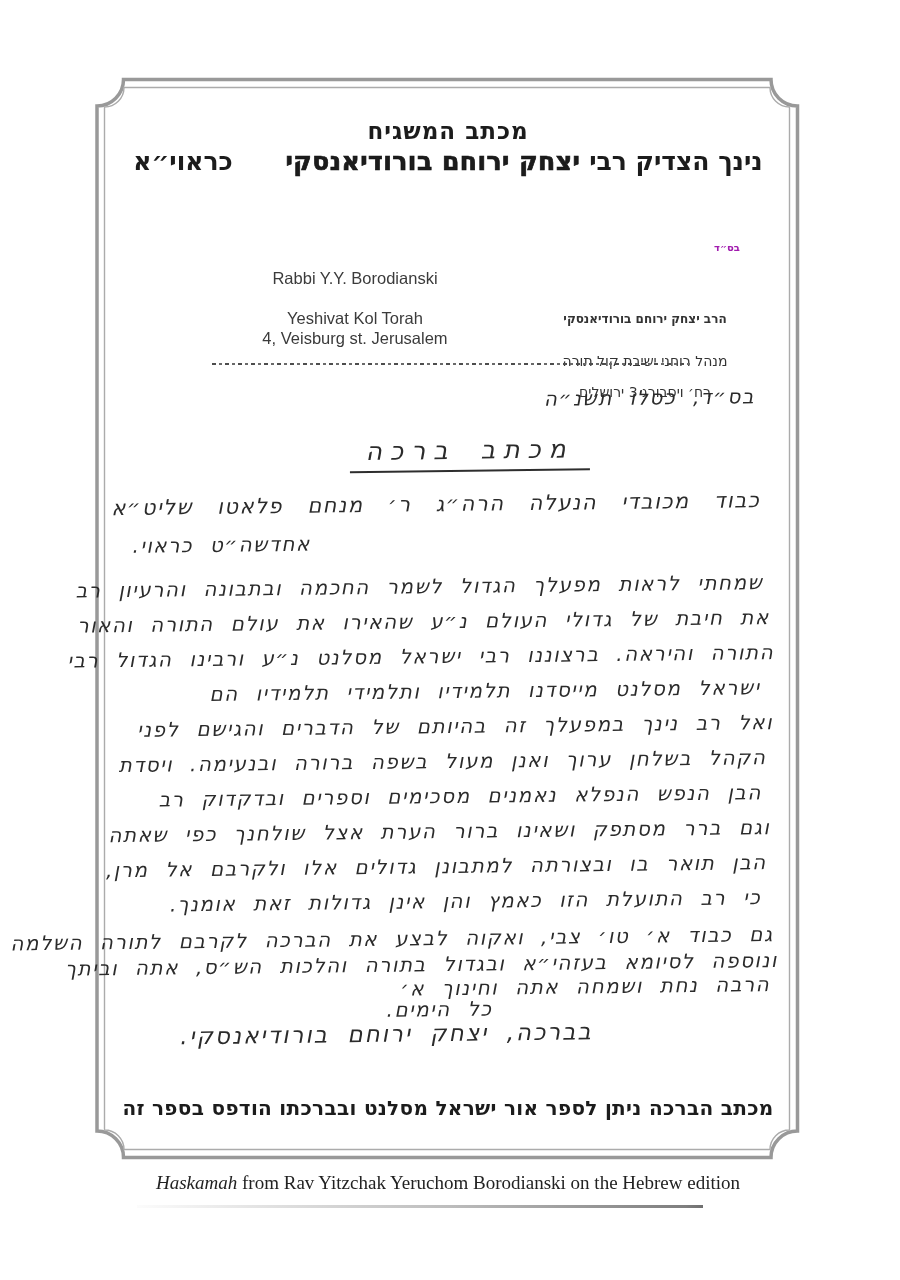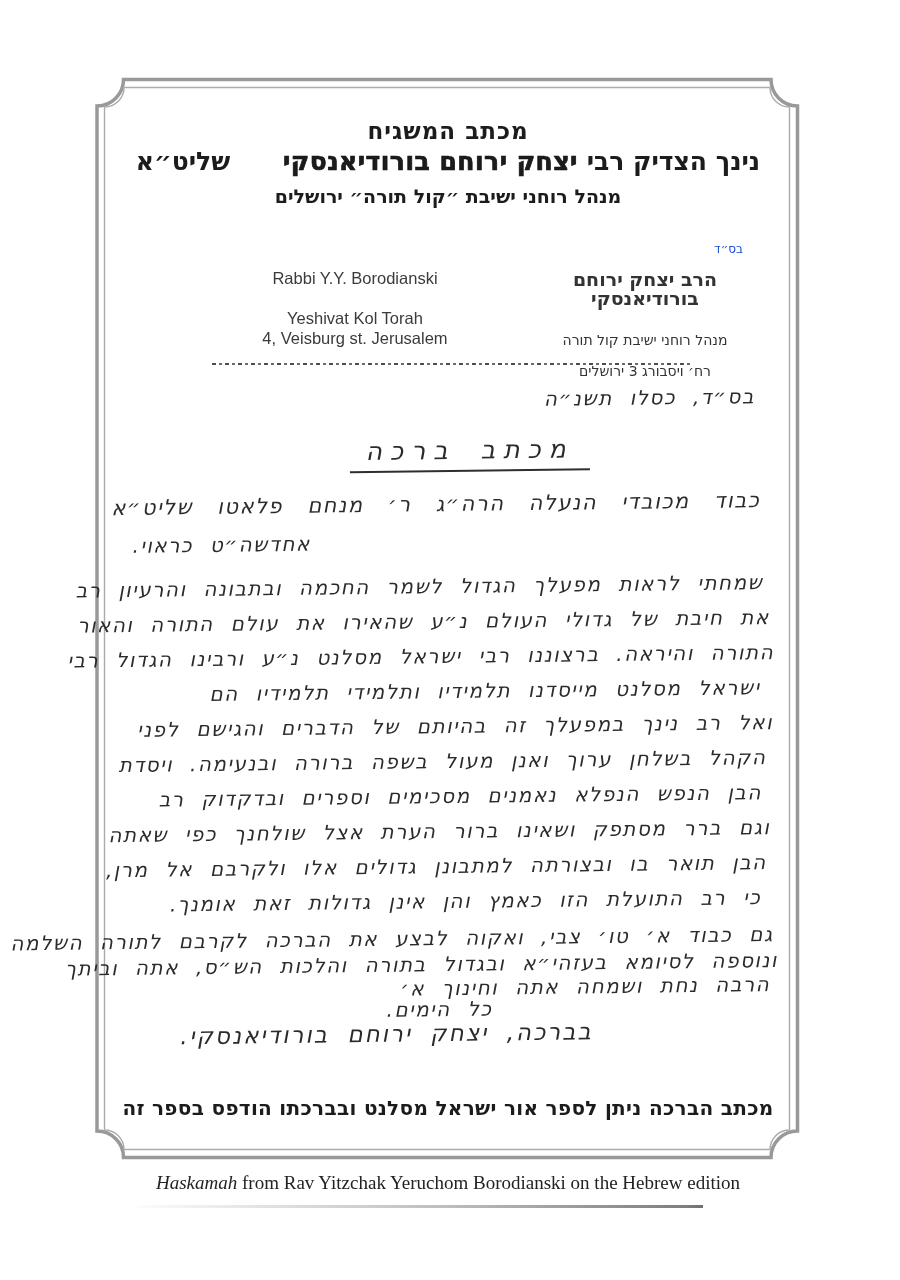--- a/index.html
+++ b/index.html
@@ -8,30 +8,30 @@
   .abs{position:absolute;}
   .center{left:0;right:4px;text-align:center;}
   svg.frame{position:absolute;left:0;top:0;pointer-events:none;}
 
   
   .h-title{top:118px;font-size:23px;font-weight:bold;letter-spacing:1px;direction:rtl;}
   .h-line2{top:147px;font-size:25px;font-weight:bold;direction:rtl;white-space:nowrap;}
   .h-line2 .name{-webkit-text-stroke:0.7px #111;letter-spacing:0.5px;margin-left:44px;}
   .h-line3{top:185px;font-size:19px;font-weight:bold;direction:rtl;}
 
-  .bsd{top:242px;left:714px;font-size:12px;font-weight:normal;direction:rtl;color:#1d4ed8;}
+  .bsd{top:242px;left:714px;font-size:10px;font-weight:bold;direction:rtl;color:#a21caf;}
 
   
   .lh-en{top:268px;left:252px;width:206px;text-align:center;
          font-family:"Liberation Sans","DejaVu Sans",sans-serif;
          font-weight:normal;font-size:16.5px;color:#3b3b3b;line-height:20px;}
   .lh-en .l1{margin-bottom:20px;}
   .lh-he{top:270px;left:540px;width:210px;text-align:center;direction:rtl;
          font-size:15.5px;color:#333;font-weight:bold;line-height:19px;}
-  .lh-he .l1{margin-bottom:23px;font-size:19px;}
+  .lh-he .l1{margin-bottom:23px;font-size:12px;margin-top:40px;}
   .lh-he .l2,.lh-he .l3{font-size:14px;font-weight:normal;margin-top:12px;}
   .divider{top:363px;left:212px;width:478px;height:2px;
            background:repeating-linear-gradient(90deg,#4d4d4d 0 4px,transparent 4px 7px,#6a6a6a 7px 10px,transparent 10px 13px);}
 
   
   .hand{position:absolute;inset:0;transform:rotate(-0.7deg);direction:rtl;
         font-family:"DejaVu Sans",sans-serif;font-style:italic;color:#2b2b2b;}
   .hw{position:absolute;white-space:nowrap;font-size:20px;letter-spacing:1.5px;word-spacing:9px;}
   .hw-date{top:388px;right:142px;font-size:20px;}
   .hw-title{top:436px;right:308px;font-size:25px;letter-spacing:8px;
@@ -56,22 +56,21 @@
   <svg class="frame" width="900" height="1280" viewBox="0 0 900 1280">
     <path d="M 123.5 79.5 L 771 79.5 A 26.5 26.5 0 0 0 797.5 106 L 797.5 1131
              A 26.5 26.5 0 0 0 771 1157.5 L 123.5 1157.5 A 26.5 26.5 0 0 0 97 1131
              L 97 106 A 26.5 26.5 0 0 0 123.5 79.5 Z" fill="none" stroke="#999999" stroke-width="3.5"></path>
     <path d="M 124 87.5 L 770 87.5 A 19.5 19.5 0 0 0 789.5 107 L 789.5 1130
              A 19.5 19.5 0 0 0 770 1149.5 L 124 1149.5 A 19.5 19.5 0 0 0 104.5 1130
              L 104.5 107 A 19.5 19.5 0 0 0 124 87.5 Z" fill="none" stroke="#ababab" stroke-width="1.4"></path>
   </svg>
 
   <div class="abs center h-title">מכתב המשגיח</div>
-  <div class="abs center h-line2"><span>נינך הצדיק רבי </span><span class="name">יצחק ירוחם בורודיאנסקי</span><span> שליט״א</span></div>
-  <div class="abs center h-line3">מנהל רוחני ישיבת ״קול תורה״ ירושלים</div>
+  <div class="abs center h-line2"><span>נינך הצדיק רבי </span><span class="name">יצחק ירוחם בורודיאנסקי</span><span> כראוי״א</span></div>
 
   <div class="abs bsd">בס״ד</div>
 
   <div class="abs lh-en">
     <div class="l1">Rabbi Y.Y. Borodianski</div>
     <div class="l2">Yeshivat Kol Torah</div>
     <div class="l3">4, Veisburg st. Jerusalem</div>
   </div>
 
   <div class="abs lh-he">

